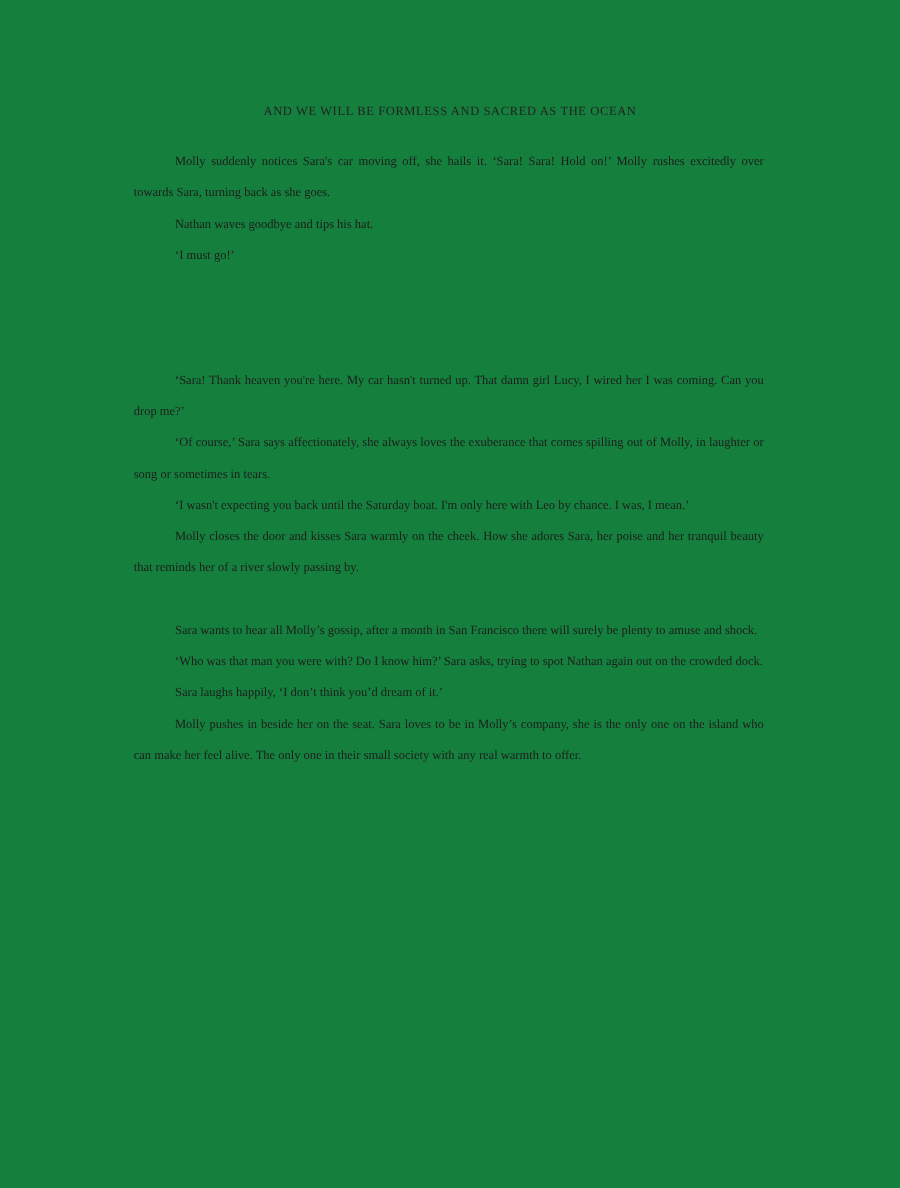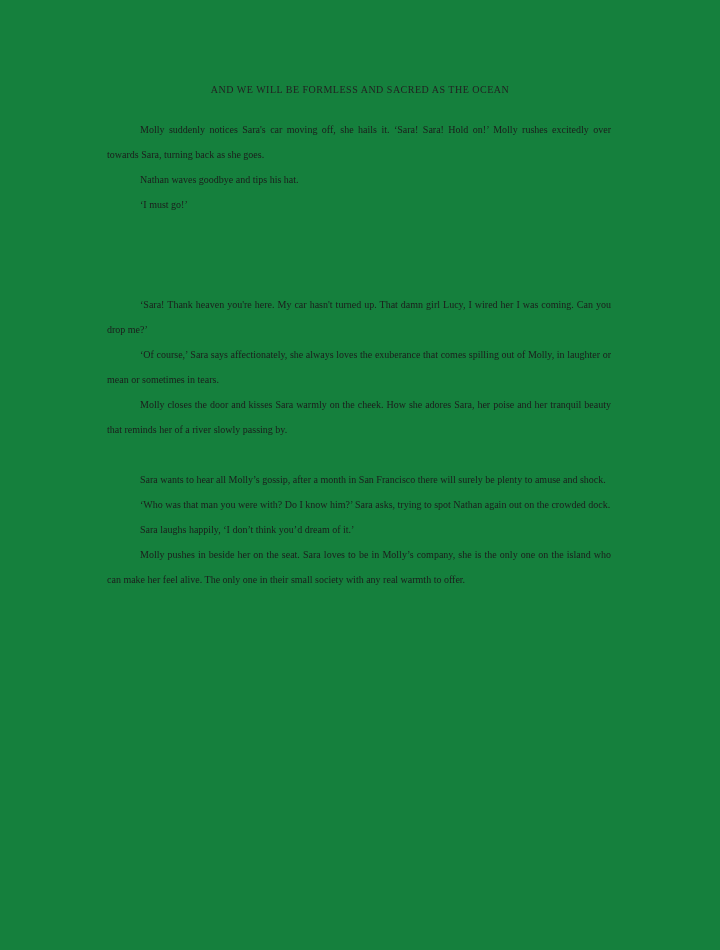--- a/index.html
+++ b/index.html
@@ -63,21 +63,22 @@
   <div class="body-text">
 
     <div class="scene scene-1">
       <p>Molly suddenly notices Sara's car moving off, she hails it. ‘Sara! Sara! Hold on!’ Molly rushes excitedly over towards Sara, turning back as she goes.</p>
       <p>Nathan waves goodbye and tips his hat.</p>
       <p>‘I must go!’</p>
     </div>
 
     <div class="scene scene-2">
       <p>‘Sara! Thank heaven you're here. My car hasn't turned up. That damn girl Lucy, I wired her I was coming. Can you drop me?’</p>
-      <p>‘Of course,’ Sara says affectionately, she always loves the exuberance that comes spilling out of Molly, in laughter or mean or sometimes in tears.</p>
+      <p>‘Of course,’ Sara says affectionately, she always loves the exuberance that comes spilling out of Molly, in laughter or song or sometimes in tears.</p>
+      <p>‘I wasn't expecting you back until the Saturday boat. I'm only here with Leo by chance. I was, I mean.’</p>
       <p>Molly closes the door and kisses Sara warmly on the cheek. How she adores Sara, her poise and her tranquil beauty that reminds her of a river slowly passing by.</p>
     </div>
 
     <div class="scene scene-3">
       <p>Sara wants to hear all Molly’s gossip, after a month in San Francisco there will surely be plenty to amuse and shock.</p>
       <p>‘Who was that man you were with? Do I know him?’ Sara asks, trying to spot Nathan again out on the crowded dock.</p>
       <p>Sara laughs happily, ‘I don’t think you’d dream of it.’</p>
       <p>Molly pushes in beside her on the seat. Sara loves to be in Molly’s company, she is the only one on the island who can make her feel alive. The only one in their small society with any real warmth to offer.</p>
     </div>
 

